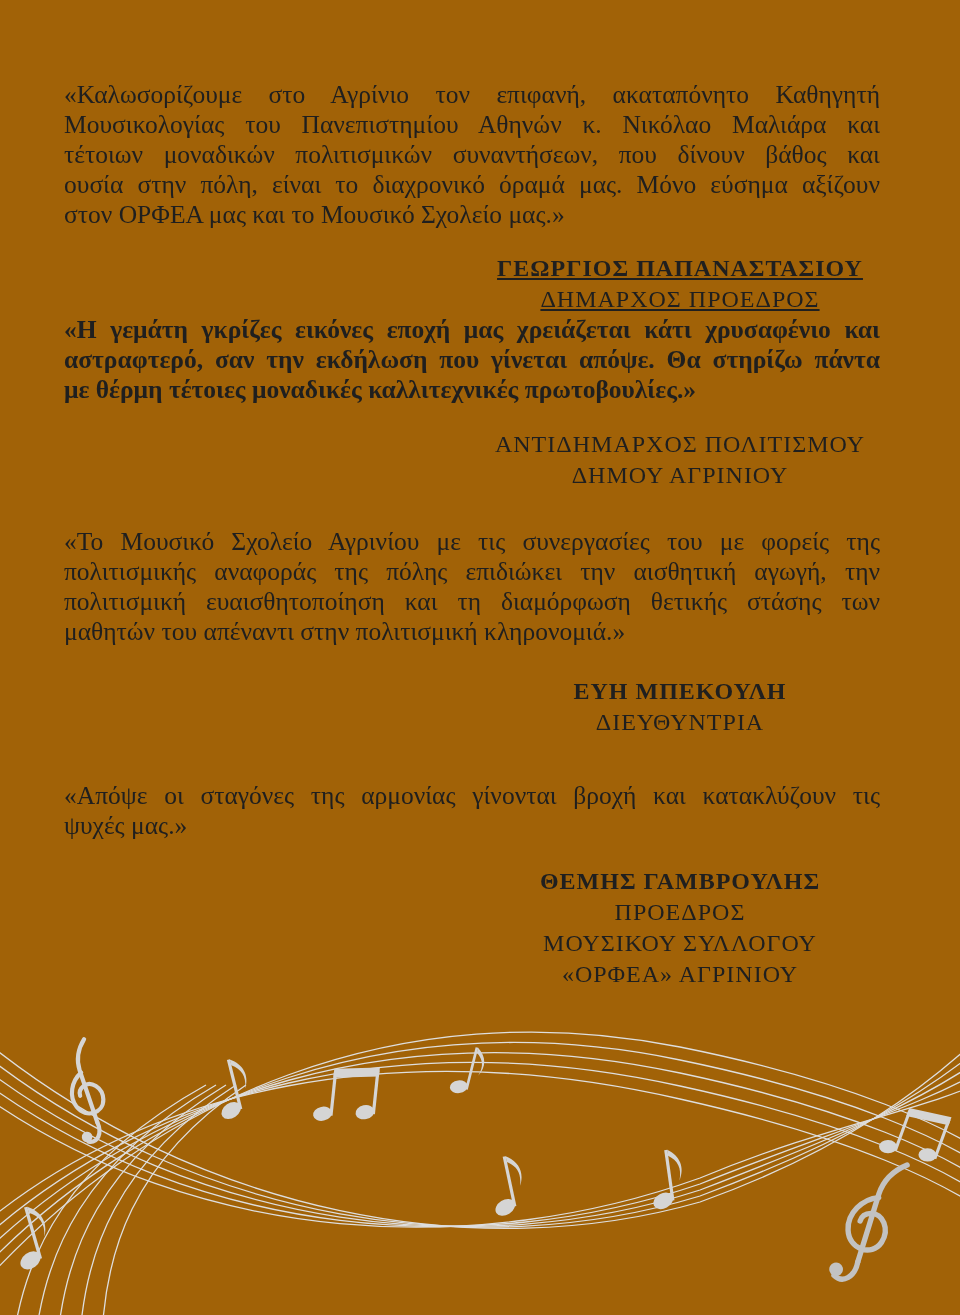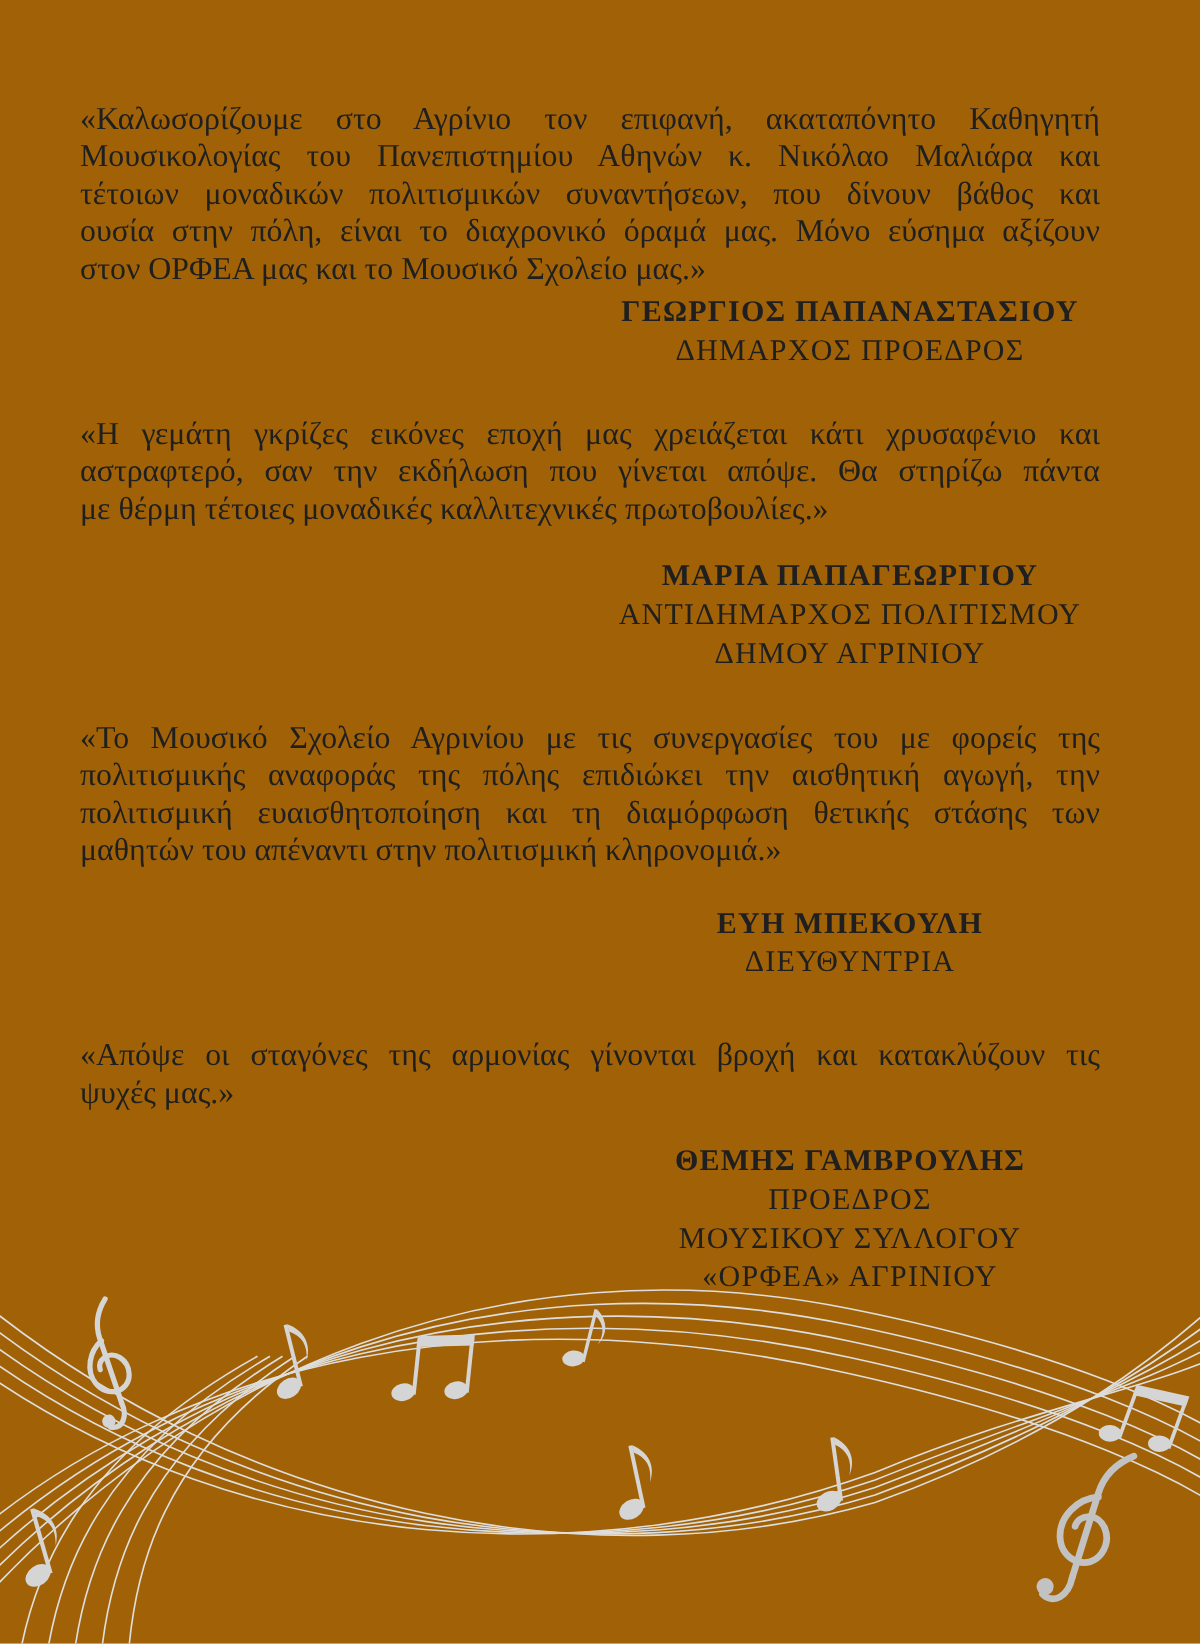--- a/index.html
+++ b/index.html
@@ -96,31 +96,30 @@
   </svg>
 
   <main class="content" id="sections">
       <div class="quote" style="margin-top: 80px;">
         <div class="qline">«Καλωσορίζουμε στο Αγρίνιο τον επιφανή, ακαταπόνητο Καθηγητή</div>
         <div class="qline">Μουσικολογίας του Πανεπιστημίου Αθηνών κ. Νικόλαο Μαλιάρα και</div>
         <div class="qline">τέτοιων μοναδικών πολιτισμικών συναντήσεων, που δίνουν βάθος και</div>
         <div class="qline">ουσία στην πόλη, είναι το διαχρονικό όραμά μας. Μόνο εύσημα αξίζουν</div>
         <div class="qline last">στον ΟΡΦΕΑ μας και το Μουσικό Σχολείο μας.»</div>
       </div>
-      <div class="sig" style="margin-top: 5px;">
+      <div class="sig" style="margin-top: 23px; text-decoration: underline;">
         <div class="sig-name">ΓΕΩΡΓΙΟΣ ΠΑΠΑΝΑΣΤΑΣΙΟΥ</div>
         <div class="sig-title">ΔΗΜΑΡΧΟΣ ΠΡΟΕΔΡΟΣ</div>
       </div>
-      <div class="quote" style="margin-top: 35px;">
+      <div class="quote" style=" font-weight: bold;">
         <div class="qline">«Η γεμάτη γκρίζες εικόνες εποχή μας χρειάζεται κάτι χρυσαφένιο και</div>
         <div class="qline">αστραφτερό, σαν την εκδήλωση που γίνεται απόψε. Θα στηρίζω πάντα</div>
         <div class="qline last">με θέρμη τέτοιες μοναδικές καλλιτεχνικές πρωτοβουλίες.»</div>
       </div>
       <div class="sig" style="margin-top: 24px;">
-        <div class="sig-name">ΜΑΡΙΑ ΠΑΠΑΓΕΩΡΓΙΟΥ</div>
         <div class="sig-title">ΑΝΤΙΔΗΜΑΡΧΟΣ ΠΟΛΙΤΙΣΜΟΥ</div>
         <div class="sig-title">ΔΗΜΟΥ ΑΓΡΙΝΙΟΥ</div>
       </div>
       <div class="quote" style="margin-top: 36px;">
         <div class="qline">«Το Μουσικό Σχολείο Αγρινίου με τις συνεργασίες του με φορείς της</div>
         <div class="qline">πολιτισμικής αναφοράς της πόλης επιδιώκει την αισθητική αγωγή, την</div>
         <div class="qline">πολιτισμική ευαισθητοποίηση και τη διαμόρφωση θετικής στάσης των</div>
         <div class="qline last">μαθητών του απέναντι στην πολιτισμική κληρονομιά.»</div>
       </div>
       <div class="sig" style="margin-top: 29px;">

